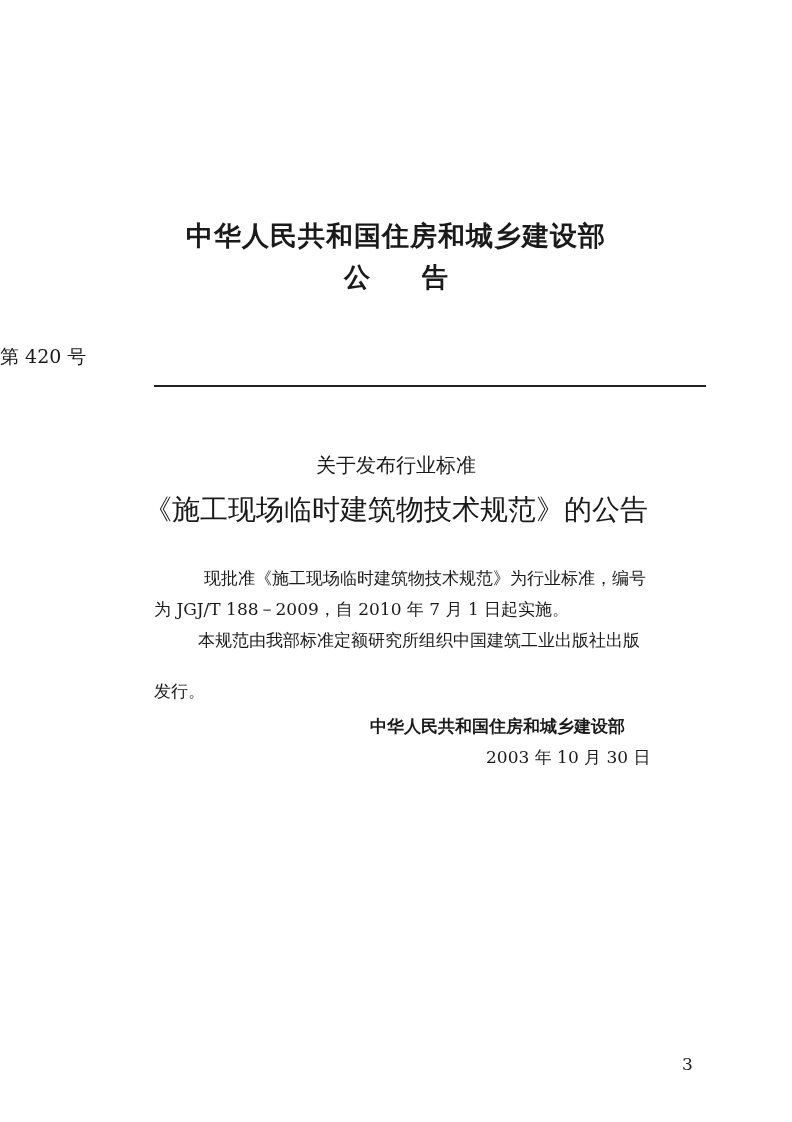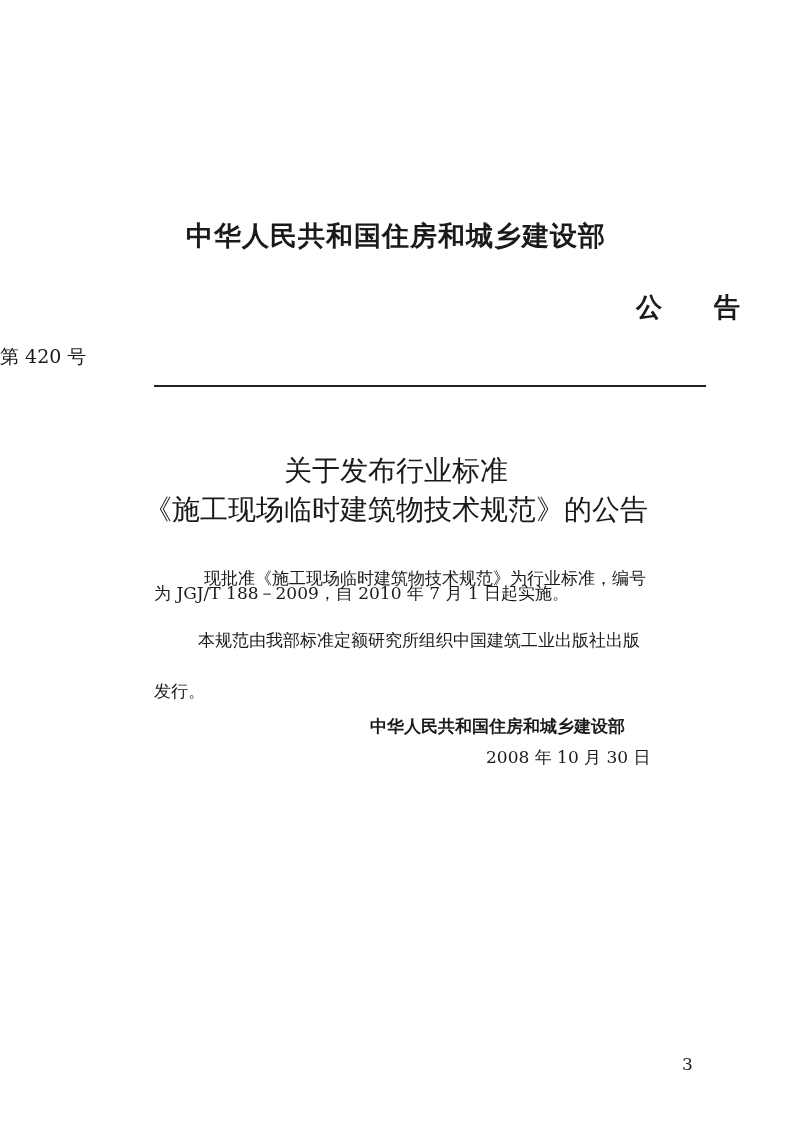--- a/index.html
+++ b/index.html
@@ -1,29 +1,29 @@
 <!DOCTYPE html>
 <html><head>
 <meta charset="utf-8">
 <style>
   html, body { margin:0; padding:0; background:#ffffff; }
   body { width:792px; height:1122px; position:relative; overflow:hidden;
          font-family:"DejaVu Serif","Liberation Serif",serif; color:#1a1a1a; }
   .abs { position:absolute; white-space:nowrap; }
   #org-title { left:0; width:792px; top:218px; text-align:center; font-size:27px; font-weight:bold;
                font-family:"DejaVu Sans","Liberation Sans",sans-serif; letter-spacing:1px; }
-  #notice-word { left:0; width:792px; top:260px; text-align:right; font-size:26px; font-weight:bold;
-                 font-family:"DejaVu Sans","Liberation Sans",sans-serif; letter-spacing:52px; padding-left:52px; box-sizing:border-box;margin-top:30px; }
+  #notice-word { left:0; width:792px; top:260px; text-align:center; font-size:26px; font-weight:bold;
+                 font-family:"DejaVu Sans","Liberation Sans",sans-serif; letter-spacing:52px; padding-left:52px; box-sizing:border-box; }
   #notice-no { left:0; width:792px; top:344px; font-size:19px; }
   #rule { left:154px; top:385px; width:552px; height:0; border-top:2px solid #222; }
-  #subj1 { left:0; width:792px; top:452px; text-align:center; font-size:28px; }
+  #subj1 { left:0; width:792px; top:452px; text-align:center; font-size:20px; }
   #subj2 { left:0; width:792px; top:491px; text-align:center; font-size:28px; }
   .para { left:154px; width:552px; font-size:17px; line-height:31px; }
   #p1a { top:563px; left:191px;margin-left:13px; }
-  #p1b { top:578px; }
+  #p1b { top:594px; }
   #p2a { top:625px; left:198px; }
   #p2b { top:676px; }
   #sign-org { left:370px; top:715px; font-size:17px; font-weight:bold;
               font-family:"DejaVu Sans","Liberation Sans",sans-serif; }
   #sign-date { left:486px; top:746px; font-size:17px; }
   #page-num { left:682px; top:1054px; font-size:17px; }
 </style>
 </head>
 <body>
 
@@ -34,15 +34,15 @@
 
 <div id="subj1" class="abs">关于发布行业标准</div>
 <div id="subj2" class="abs">《施工现场临时建筑物技术规范》的公告</div>
 
 <div id="p1a" class="abs para">现批准《施工现场临时建筑物技术规范》为行业标准，编号</div>
 <div id="p1b" class="abs para">为 JGJ/T 188－2009，自 2010 年 7 月 1 日起实施。</div>
 <div id="p2a" class="abs para">本规范由我部标准定额研究所组织中国建筑工业出版社出版</div>
 <div id="p2b" class="abs para">发行。</div>
 
 <div id="sign-org" class="abs">中华人民共和国住房和城乡建设部</div>
-<div id="sign-date" class="abs">2008 年 10 月 30 日</div>
+<div id="sign-date" class="abs">2003 年 10 月 30 日</div>
 
 <div id="page-num" class="abs">3</div>
 
 </body></html>

